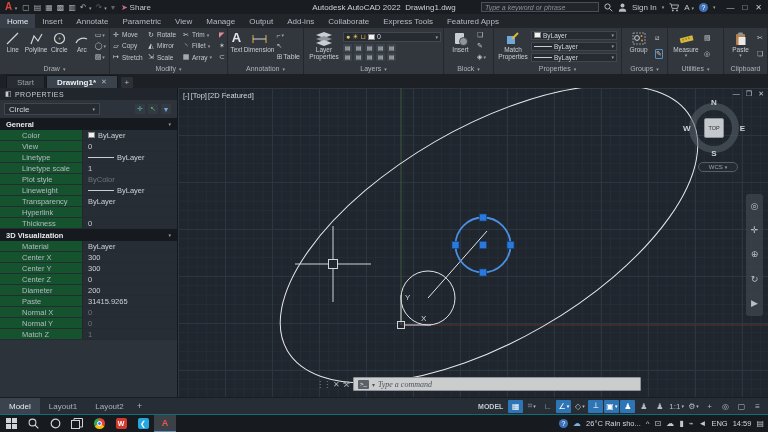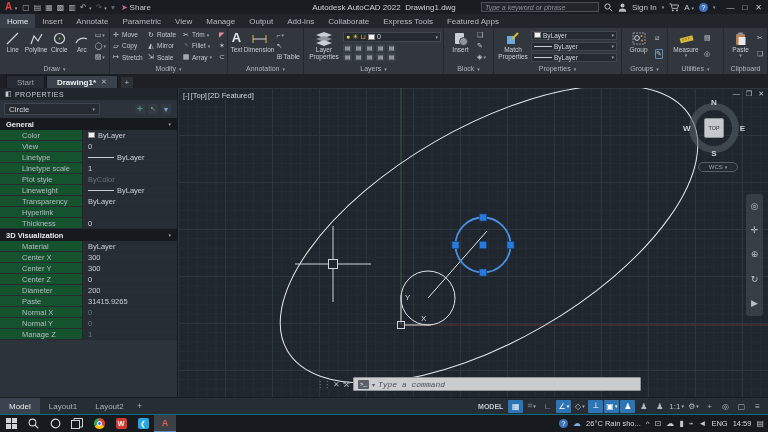--- a/index.html
+++ b/index.html
@@ -97,21 +97,21 @@
 .wcs{position:absolute;top:74px;right:30px;width:40px;height:10px;border:1px solid #565d66;border-radius:5px;background:rgba(40,45,52,.6);color:#9aa1a8;font-size:6px;display:flex;align-items:center;justify-content:center;gap:2px}
 .navbar{position:absolute;top:106px;right:5px;width:17px;height:122px;background:rgba(64,70,78,.72);border-radius:3px;display:flex;flex-direction:column;align-items:center;justify-content:space-around;color:#b9bfc6;font-size:9px}
 .navbar span{line-height:1}
 .cmdbar{position:absolute;bottom:6px;left:138px;width:325px;display:flex;align-items:center;gap:3px}
 .cmdgrip{color:#8a9098;font-size:8px;letter-spacing:-1px}
 .cmdx{color:#aeb5bc;font-size:8px}
 .cmdwrench{color:#aeb5bc;font-size:8px}
 .cmdbox{flex:1;height:14px;background:#caccce;border:1px solid #8f9397;display:flex;align-items:center;gap:3px;padding:0 4px;border-radius:1px}
 .cmdico{width:11px;height:9px;background:#5a6169;border-radius:1px;color:#fff;font-size:6px;display:flex;align-items:center;justify-content:center}
 .cmdcar{color:#555;font-size:6px}
-.cmdinput{flex:1;border:none;background:transparent;font-size:8px;font-style:italic;color:#4e5357;font-family:Liberation Mono, monospace;outline:none}
+.cmdinput{flex:1;border:none;background:transparent;font-size:8px;font-style:italic;color:#4e5357;font-family:Liberation Serif, serif;outline:none}
 .cmdinput::placeholder{color:#4e5357;font-style:italic}
 
 
 .statusbar{height:17px;background:#272d35;display:flex;align-items:center;flex:0 0 auto;border-top:1px solid #1a1e23}
 .ltab{height:17px;display:flex;align-items:center;padding:0 9px;font-size:8px;color:#aab1b9}
 .ltab.active{background:#3b434e;color:#e6eaee}
 .lplus{width:14px;text-align:center;color:#aab1b9;font-size:9px}
 .sb-right{margin-left:auto;display:flex;align-items:center;gap:1px;padding-right:3px}
 .sbtn{min-width:15px;height:13px;display:flex;align-items:center;justify-content:center;color:#b4bac2;font-size:8px;border-radius:1px;gap:1px;padding:0 1px}
 .sbtn.on{background:#2e75b6;color:#fff}
@@ -659,21 +659,21 @@
             <b>0</b>
           </span>
       </div>
       <div class="prow dimtxt">
         <span class="pl">Normal Y</span>
         <span class="pv">
             <b>0</b>
           </span>
       </div>
       <div class="prow dimtxt">
-        <span class="pl">Manage Z</span>
+        <span class="pl">Match Z</span>
         <span class="pv">
             <b>1</b>
           </span>
       </div>
       <div class="pfill"></div>
     </div>
 
     <div class="canvas">
       <svg class="geo" width="590" height="309" viewBox="0 0 590 309">
 

